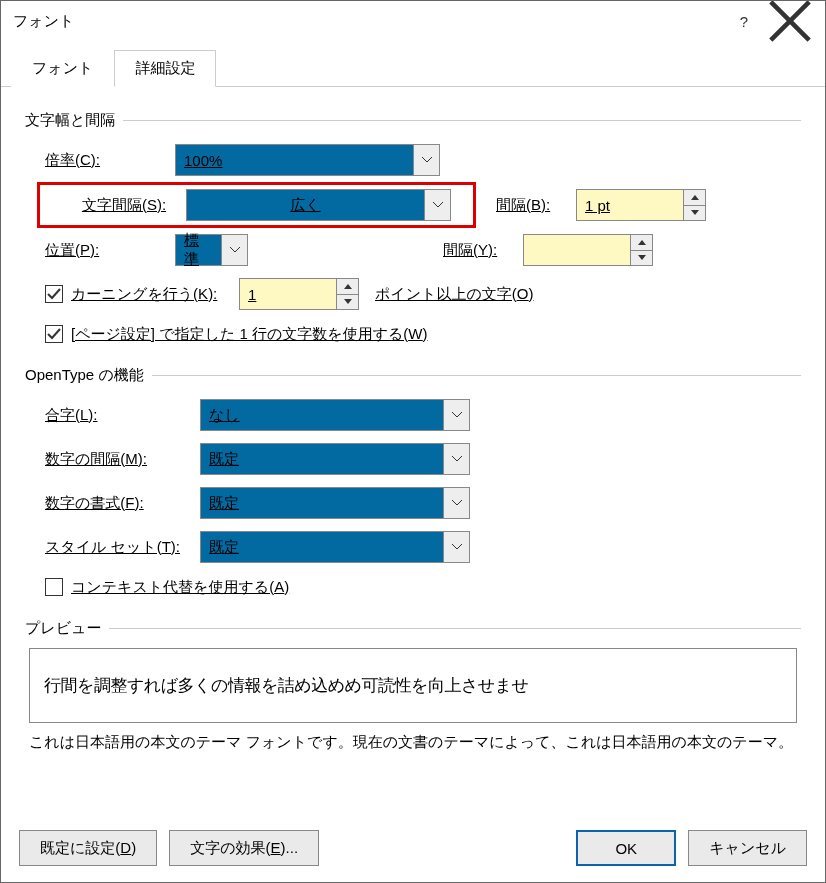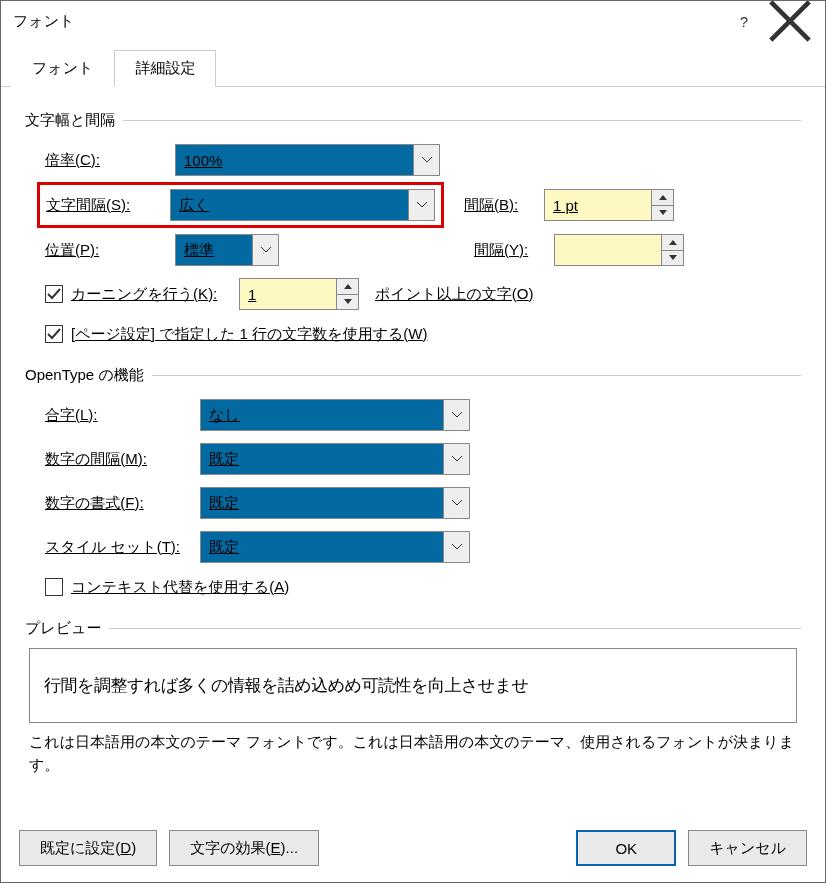--- a/index.html
+++ b/index.html
@@ -18,32 +18,32 @@
 .lbl { display: inline-block; }
 .lbl.w130 { width: 130px; }
 .lbl.w155 { width: 155px; }
 .lbl.w80 { width: 80px; margin-left: 20px; }
 .combo { border: 1px solid #888; height: 32px; background: #0369a1; display: flex; align-items: center; position: relative; }
 .combo .txt { flex: 1; padding: 0 8px; }
 .combo .dd { width: 26px; height: 30px; border-left: 1px solid #888; background: #eee; display: flex; align-items: center; justify-content: center; }
 .combo .dd svg { width: 10px; height: 6px; }
 .combo.w265 { width: 265px; }
 .combo.w270 { width: 270px; }
-.combo.w90 { width: 104px; }
+.combo.w90 { width: 73px; }
 .spin { border: 1px solid #888; height: 32px; background: #fef9c3; display: flex; align-items: center; }
 .spin .txt { flex: 1; padding: 0 8px; }
 .spin .btns { width: 22px; height: 30px; display: flex; flex-direction: column; border-left: 1px solid #888; }
 .spin .btns div { flex:1; background:#eee; border-bottom:1px solid #888; display:flex; align-items:center; justify-content:center; }
 .spin .btns div:last-child { border-bottom:none; }
 .spin .btns svg { width:8px; height:5px; }
 .spin.w130 { width: 130px; }
 .spin.w120 { width: 120px; }
 .checkbox { width: 18px; height: 18px; border: 1px solid #333; display: inline-flex; align-items:center; justify-content:center; margin-right: 8px; }
 .checkbox svg { width: 14px; height: 12px; }
-.highlight-box { border: 3px solid #d00; padding: 4px 6px; display:flex; align-items:center; }
+.highlight-box { border: 3px solid #d00; padding: 4px 22px; display:flex; align-items:center;text-align:center; }
 .preview-box { border: 1px solid #888; height: 75px; margin: 10px 0 8px 0; display:flex; align-items:center; padding: 8px 14px; }
 .preview-text { font-size: 17px; font-family: serif; letter-spacing: -0.5px; }
 .desc { font-size: 15px; line-height: 1.5; }
 .footer { border-top: 0; padding: 12px 18px 16px 18px; display:flex; gap:12px; }
 .btn { border: 1px solid #888; background: #eaeaea; height: 36px; padding: 0 20px; display:flex; align-items:center; justify-content:center; cursor:pointer; min-width: 100px; }
 .btn.default { border: 2px solid #0a64ad; }
 .spacer { flex:1; }
 .underline-hotkey { text-decoration: underline; }
 </style>
 </head>
@@ -231,21 +231,21 @@
       </div>
     </div>
   </fieldset>
 
   <fieldset>
     <legend>プレビュー</legend>
     <div style="padding:0 4px">
       <div class="preview-box">
         <span class="preview-text">行間を調整すれば多くの情報を詰め込めめ可読性を向上させませ</span>
       </div>
-      <div class="desc">これは日本語用の本文のテーマ フォントです。これは日本語用の本文のテーマ、使用されるフォントが決まります。</div>
+      <div class="desc">これは日本語用の本文のテーマ フォントです。現在の文書のテーマによって、これは日本語用の本文のテーマ。</div>
     </div>
   </fieldset>
 
 </div>
 
 <div class="footer">
   <div class="btn">
       <span>既定に設定(<span class="underline-hotkey">D</span>)</span>
     </div>
   <div class="btn">

